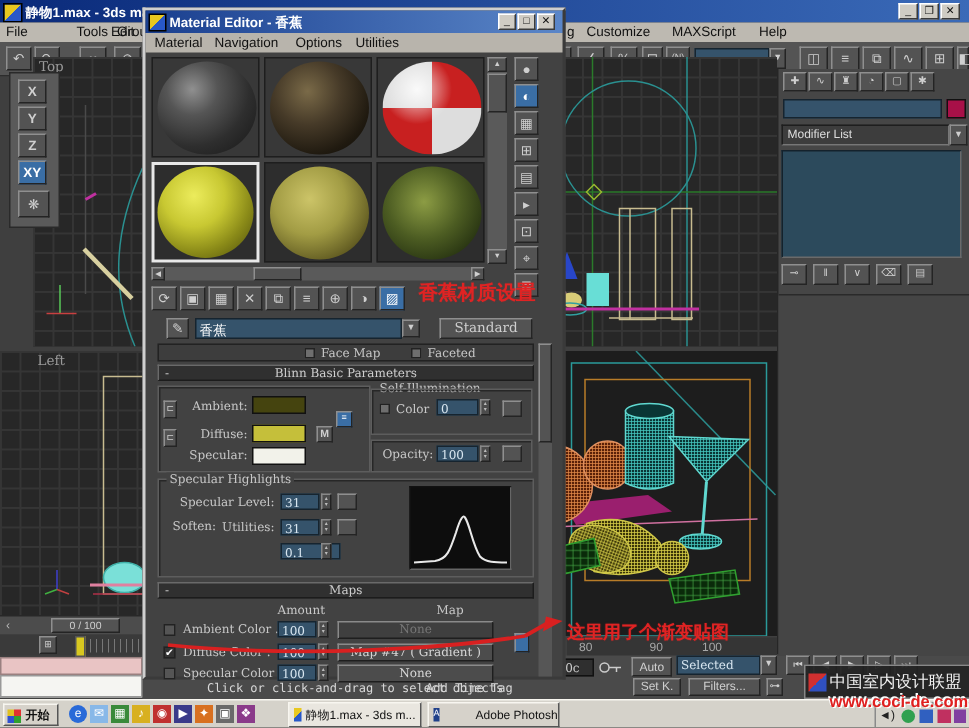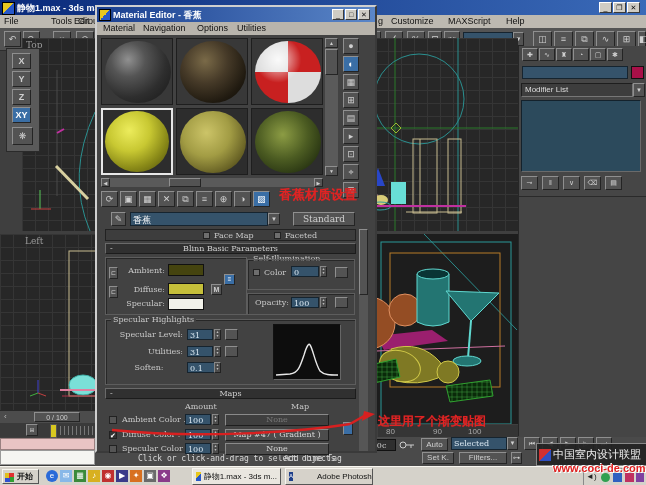--- a/index.html
+++ b/index.html
@@ -394,22 +394,22 @@
   <div class="abs gbx" style="left:8px;top:312px;width:251px;height:66px;"></div>
   <span class="lbl abs" style="left:14px;top:308px;background:#424242;padding:0 2px;text-align:center;">Specular Highlights</span>
   <span class="lbl abs" style="left:18px;top:323px;width:68px;text-align:right;">Specular Level:</span>
   <div class="abs fld" style="left:90px;top:322px;width:26px;height:11px;">31</div>
   <div class="abs spin" style="left:117px;top:322px;width:7px;height:11px;">▴<br>▾</div>
   <div class="abs tb" style="left:128px;top:322px;width:13px;height:11px;"></div>
   <span class="lbl abs" style="left:18px;top:340px;width:68px;text-align:right;">Utilities:</span>
   <div class="abs fld" style="left:90px;top:339px;width:26px;height:11px;">31</div>
   <div class="abs spin" style="left:117px;top:339px;width:7px;height:11px;">▴<br>▾</div>
   <div class="abs tb" style="left:128px;top:339px;width:13px;height:11px;"></div>
-  <span class="lbl abs" style="left:18px;top:356px;width:68px;text-align:center;">Soften:</span>
-  <div class="abs fld" style="left:90px;top:355px;width:28px;height:11px;">0.1</div>
+  <span class="lbl abs" style="left:18px;top:339px;width:68px;text-align:left;">Soften:</span>
+  <div class="abs fld" style="left:90px;top:355px;width:40px;height:11px;">0.1</div>
   <div class="abs spin" style="left:117px;top:355px;width:7px;height:11px;">▴<br>▾</div>
   <div class="abs" style="left:176px;top:317px;width:66px;height:54px;background:#0d0d0d;border:1px solid;border-color:#111 #666 #666 #111;">
     <svg width="66" height="54">
       <path d="M2,50 L16,49 C24,48 26,42 30,30 C33,20 35,18 36,20 C39,24 41,38 46,46 C50,50 56,50 64,50" stroke="#e8e8e8" stroke-width="1.4" fill="none"></path>
     </svg>
   </div>
 
   <div class="abs rollhead" style="left:8px;top:381px;width:251px;height:11px;">
     <span class="abs" style="left:4px;top:0;">-</span>
     <span>Maps</span>

